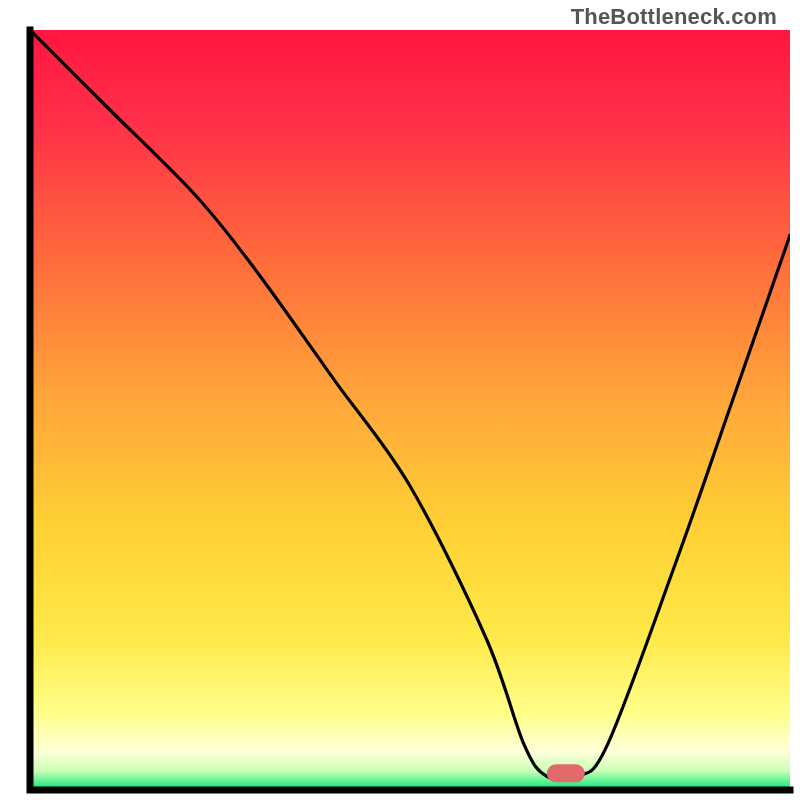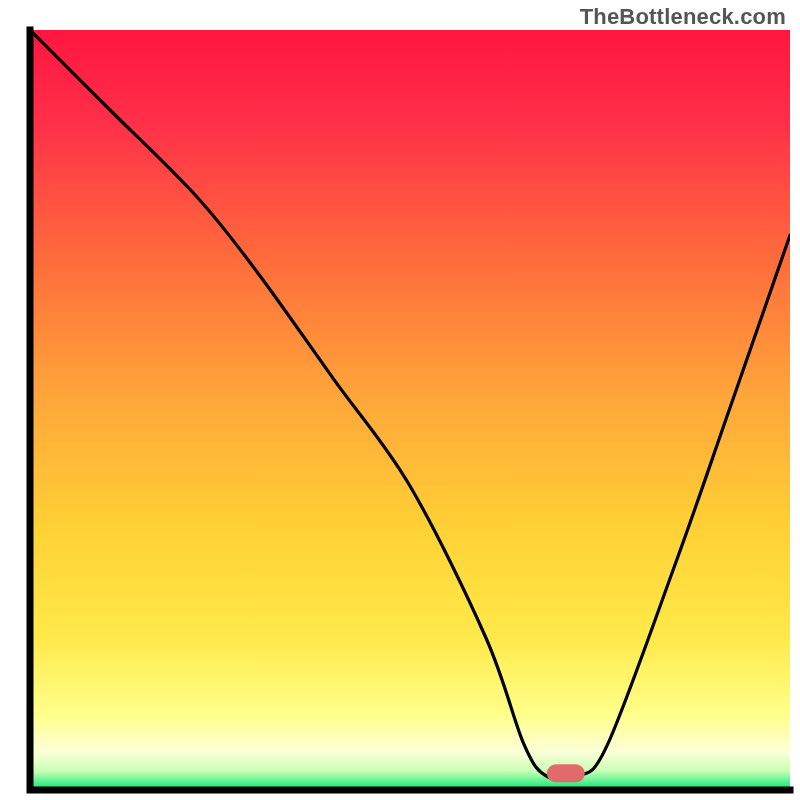--- a/index.html
+++ b/index.html
@@ -16,21 +16,21 @@
     height: 800px;
   }
   svg.chart {
     position: absolute;
     top: 0;
     left: 0;
   }
   .watermark {
     position: absolute;
     top: 4px;
-    right: 14px;
+    right: 23px;
     font-family: Arial, Helvetica, sans-serif;
     font-size: 22px;
     font-weight: 600;
     color: #555;
     letter-spacing: 0.2px;
   }
 </style>
 </head>
 <body>
 

